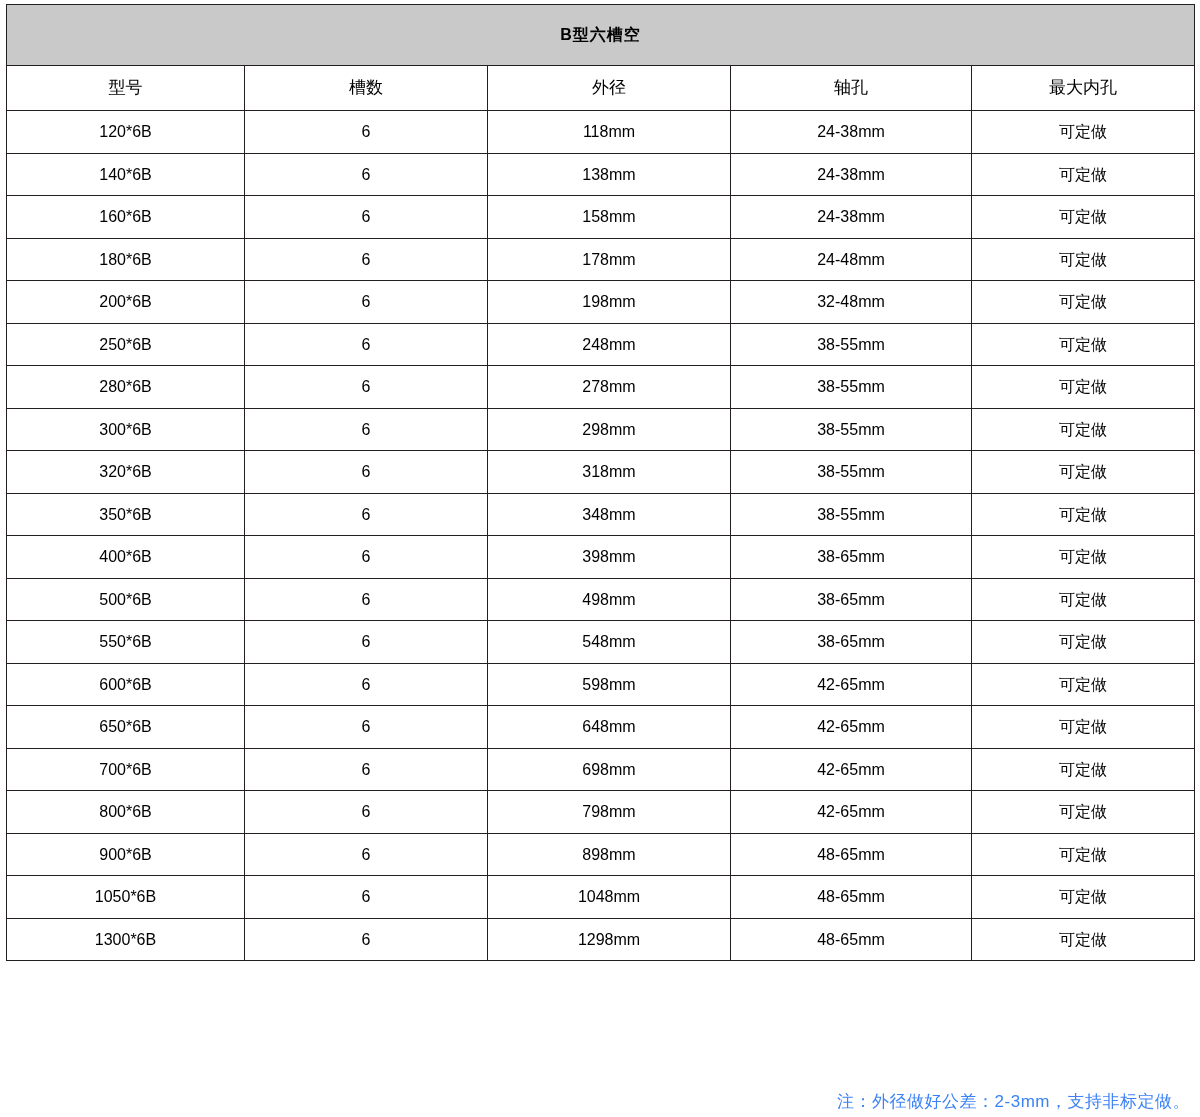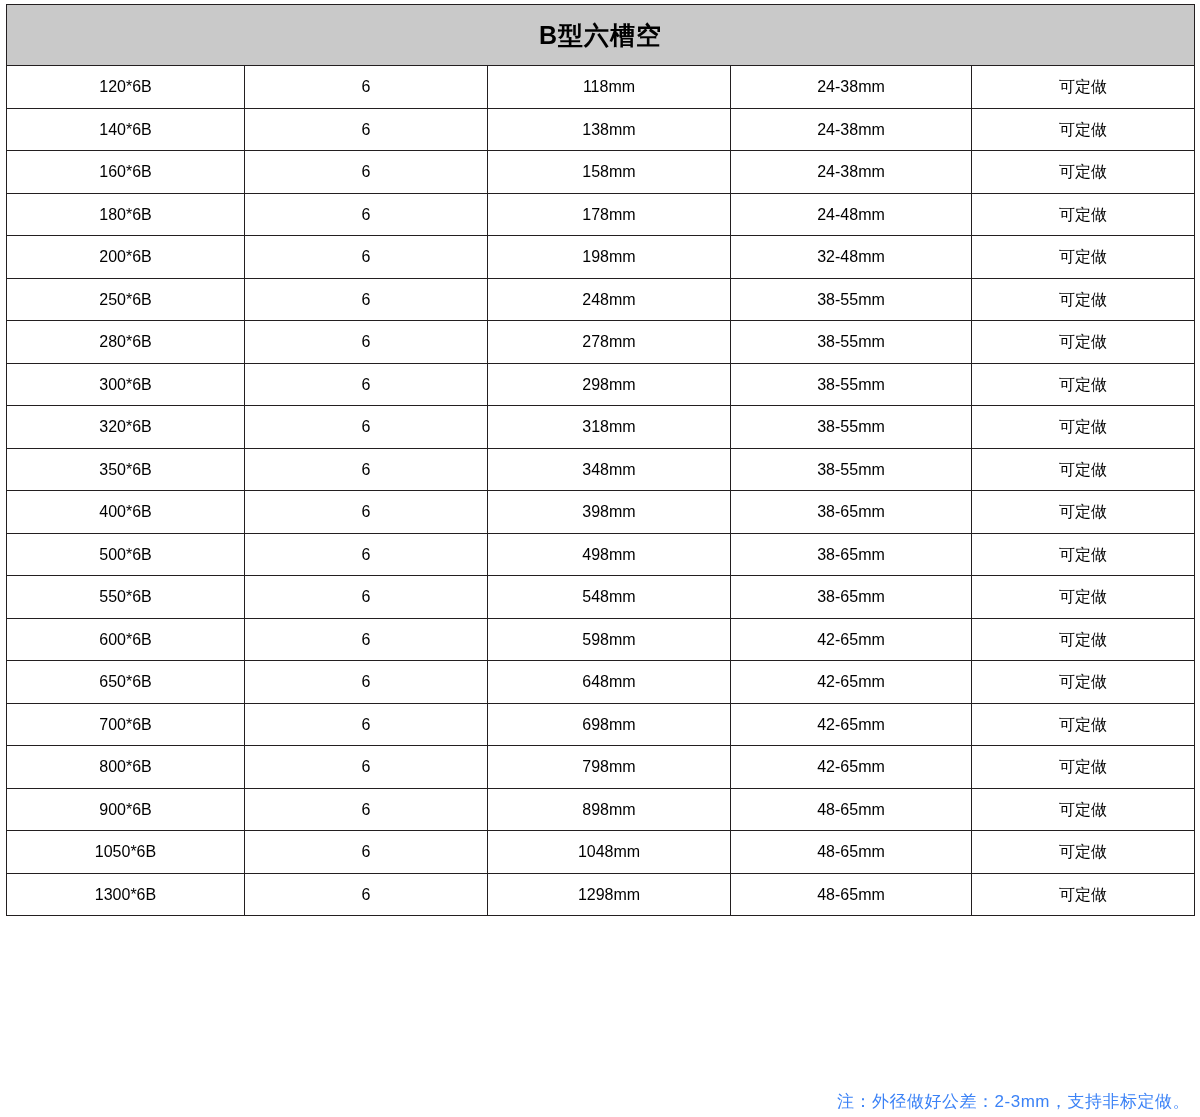--- a/index.html
+++ b/index.html
@@ -32,21 +32,21 @@
     vertical-align: middle;
     font-weight: normal;
     font-size: 16px;
     padding: 0;
     height: 41.5px;
     line-height: 41.5px;
     color: #000;
   }
   tr.title-row td {
     background: #c9c9c9;
-    font-size: 25px;
+    font-size: 16px;
     font-weight: bold;
     height: 60px;
     line-height: 60px;
     letter-spacing: 1px;
   }
   tr.head-row td {
     font-size: 17px;
     height: 44px;
     line-height: 44px;
   }
@@ -78,20 +78,27 @@
       <col class="c0">
         <col class="c1">
         <col class="c2">
         <col class="c3">
         <col class="c4">
     </colgroup>
     <tbody>
       <tr class="title-row">
         <td colspan="5">B型六槽空</td>
       </tr>
+      <tr class="head-row">
+        <td>型号</td>
+        <td>槽数</td>
+        <td>外径</td>
+        <td>轴孔</td>
+        <td>最大内孔</td>
+      </tr>
 
       <tr class="data-row">
         <td>120*6B</td>
         <td>6</td>
         <td>118mm</td>
         <td>24-38mm</td>
         <td>可定做</td>
       </tr>
       <tr class="data-row">
         <td>140*6B</td>

